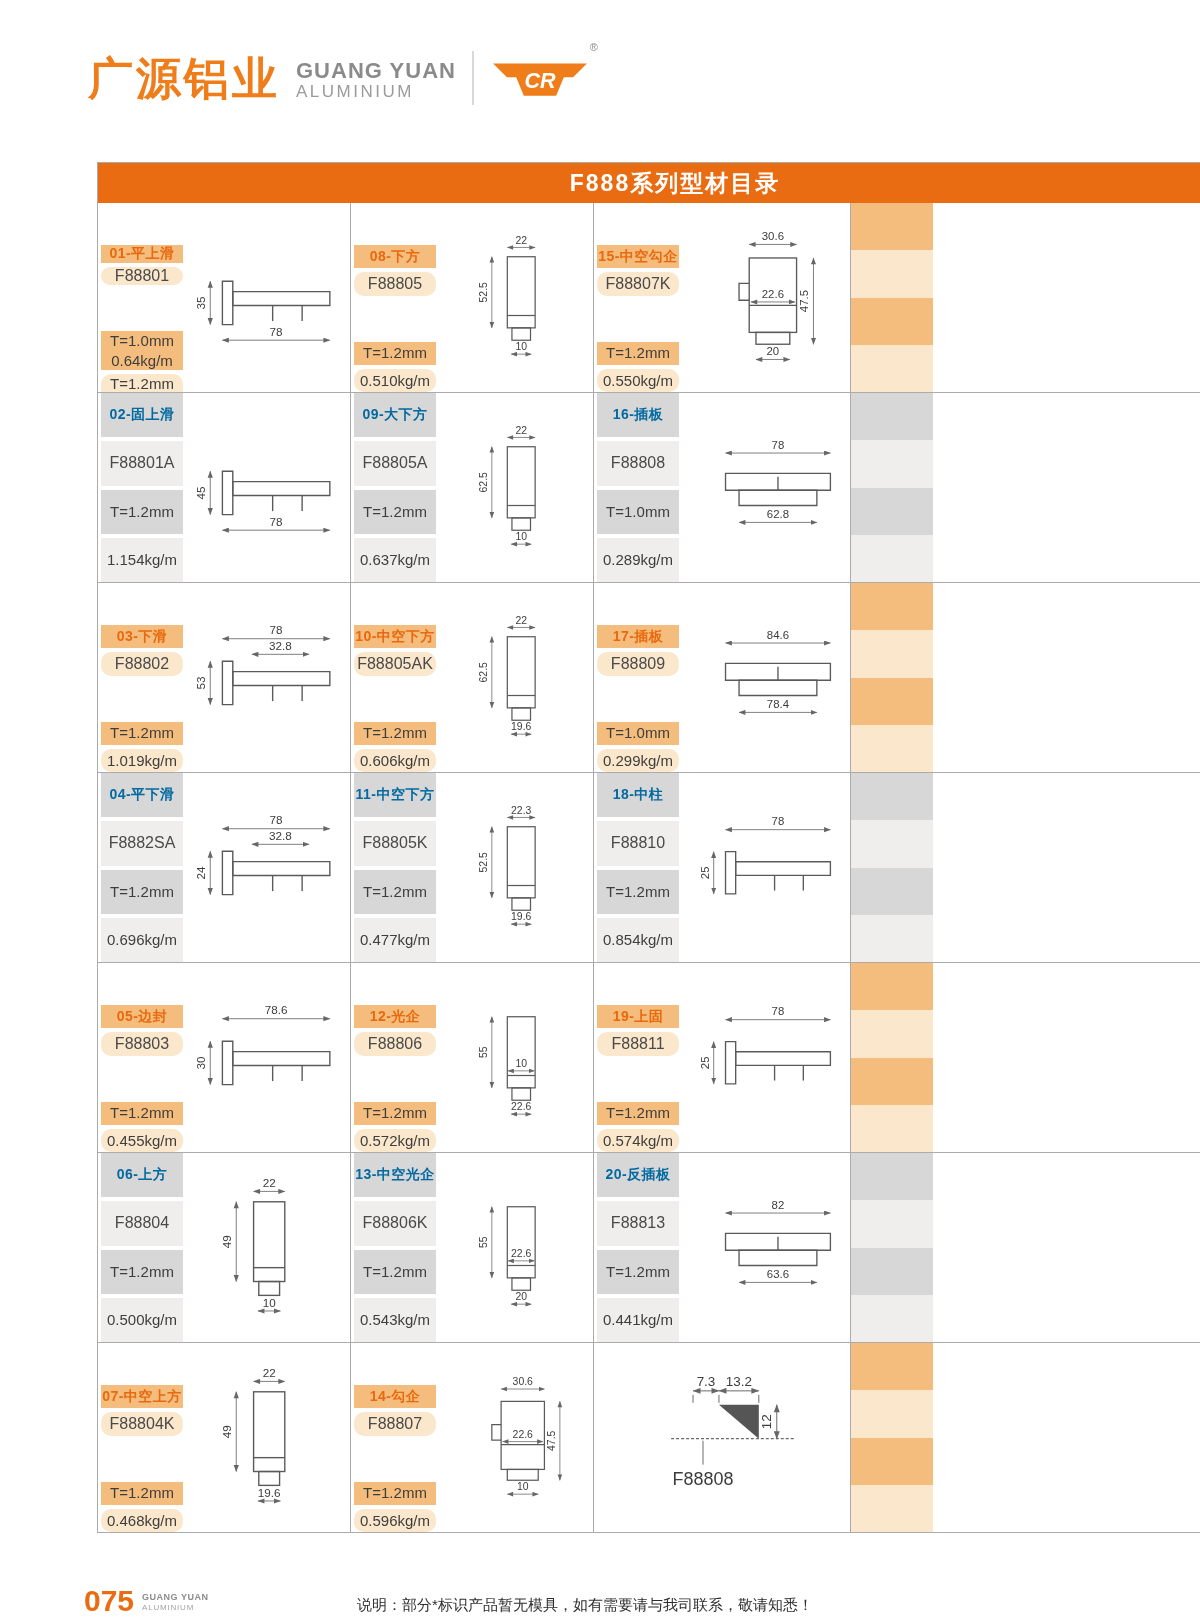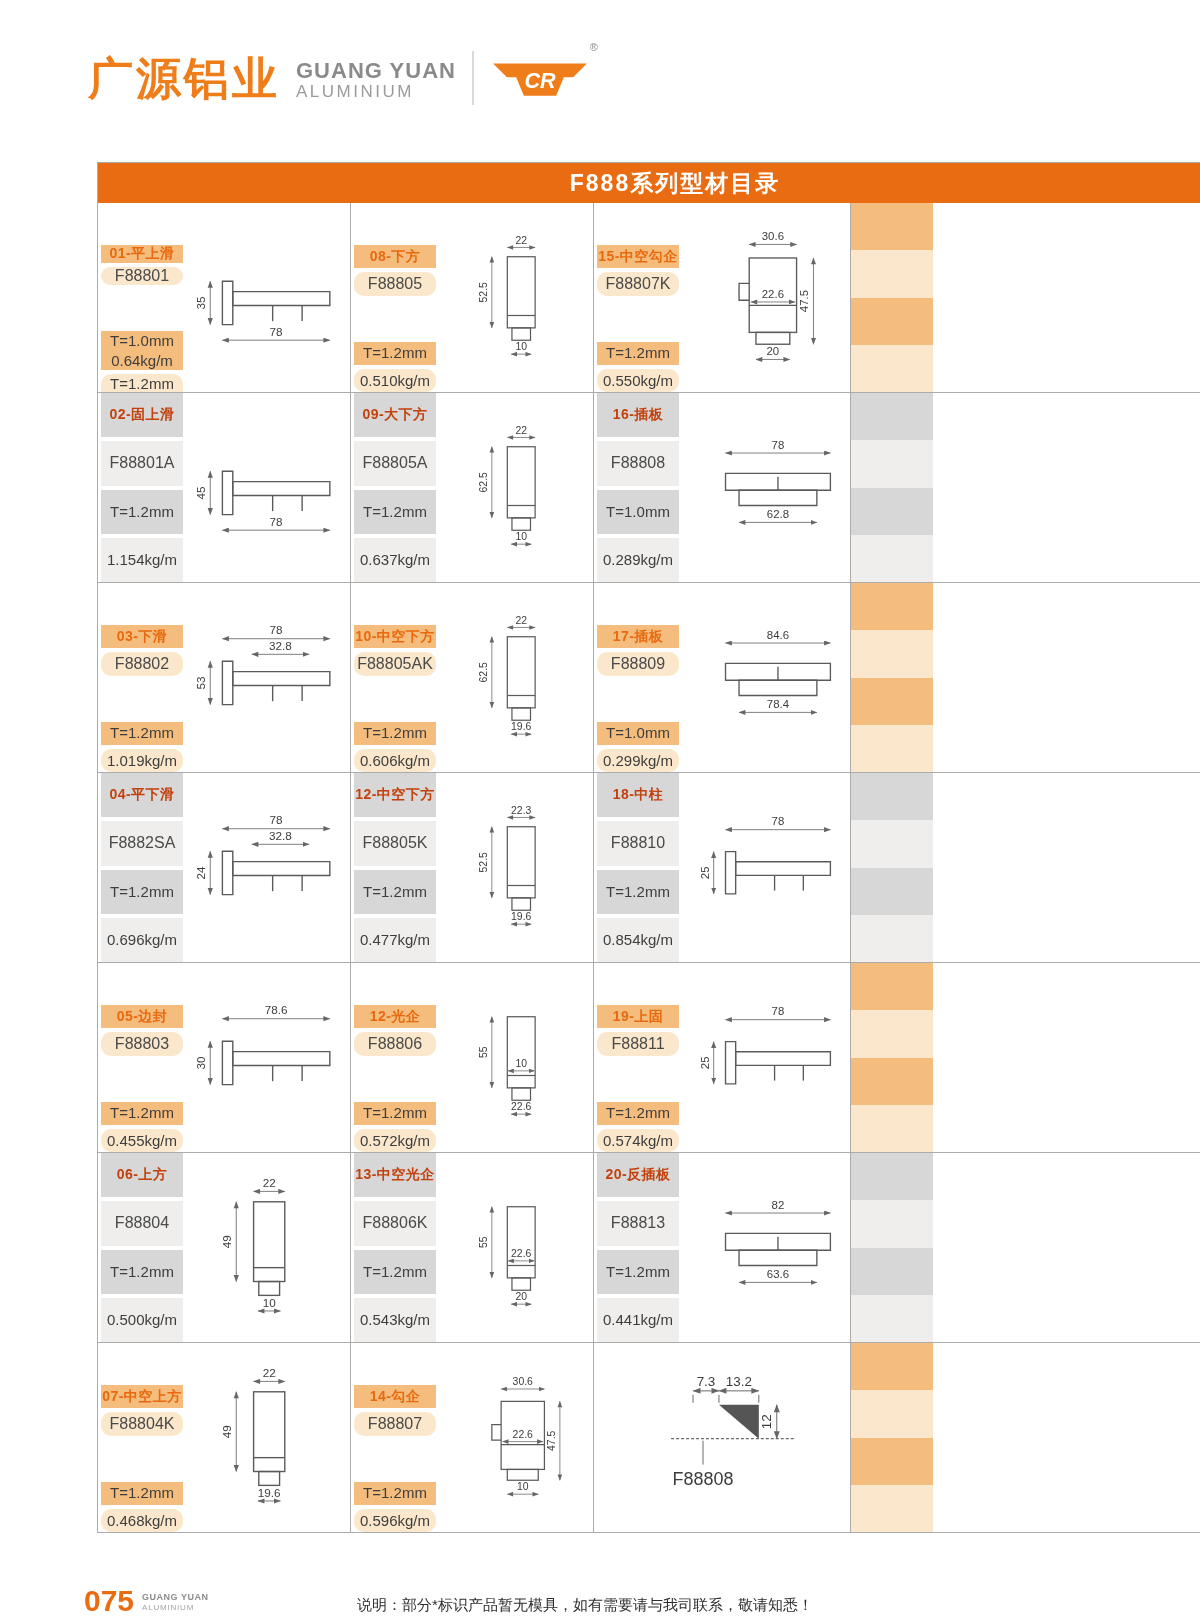--- a/index.html
+++ b/index.html
@@ -29,21 +29,21 @@
   .info{width:82px;flex:none;display:flex;flex-direction:column;gap:4px;height:100%;}
   .box{flex:1;display:flex;flex-direction:column;align-items:center;justify-content:center;text-align:center;}
   .label{font-size:14px;font-weight:bold;letter-spacing:0.5px;}
   .model{font-size:16px;color:#4A4A4A;}
   .spec{font-size:15px;color:#3E3E3E;line-height:1.3;}
   .orange .b1,.orange .b3{background:var(--orange_band,#F5BD7D);margin-top:42px;}
   .orange .b2,.orange .b4{background:var(--orange_band_light,#FBE7CB);border-radius:10px;}
   .orange .label{color:var(--orange_label_text,#E8690E);}
   .gray .b1,.gray .b3{background:var(--gray_band,#D7D7D7);}
   .gray .b2,.gray .b4{background:var(--gray_band_light,#EFEEEC);text-align:center;}
-  .gray .label{color:#c2410c;}
+  .gray .label{color:#0369a1;}
 
   .draw{flex:1;display:flex;align-items:center;justify-content:center;overflow:hidden;}
   .draw svg{width:96%;height:96%;}
 
   .stripecell{display:flex;background:#fff;}
   .stripe{width:82px;flex:none;display:flex;flex-direction:column;height:100%;}
   .band{flex:1;}
   .stripecell.orange .band.dark{background:var(--orange_band,#F5BD7D);}
   .stripecell.orange .band.light{background:var(--orange_band_light,#FBE7CB);}
   .stripecell.gray .band.dark{background:var(--gray_band,#D7D7D7);}
@@ -451,21 +451,21 @@
                 <text class="dt" x="104" y="41" text-anchor="middle">78</text>
                 <line class="dl" x1="76" y1="64" x2="142" y2="64" marker-start="url(#s9)" marker-end="url(#e9)"></line>
                 <text class="dt" x="109" y="59" text-anchor="middle">32.8</text>
                 <line class="dl" x1="28" y1="72" x2="28" y2="122" marker-start="url(#s9)" marker-end="url(#e9)"></line>
                 <text class="dt" text-anchor="middle" transform="translate(22 97) rotate(-90)">24</text>
               </svg>
             </div>
           </div>
           <div class="cell gray">
             <div class="info">
-              <div class="box b1 label">12-中空下方</div>
+              <div class="box b1 label">11-中空下方</div>
               <div class="box b2 model">F88805K</div>
               <div class="box b3 spec">
                 <div class="line">T=1.2mm</div>
               </div>
               <div class="box b4 spec">
                 <div class="line">0.477kg/m</div>
               </div>
             </div>
             <div class="draw">
               <svg viewBox="0 0 185 182" preserveAspectRatio="xMidYMid meet">

